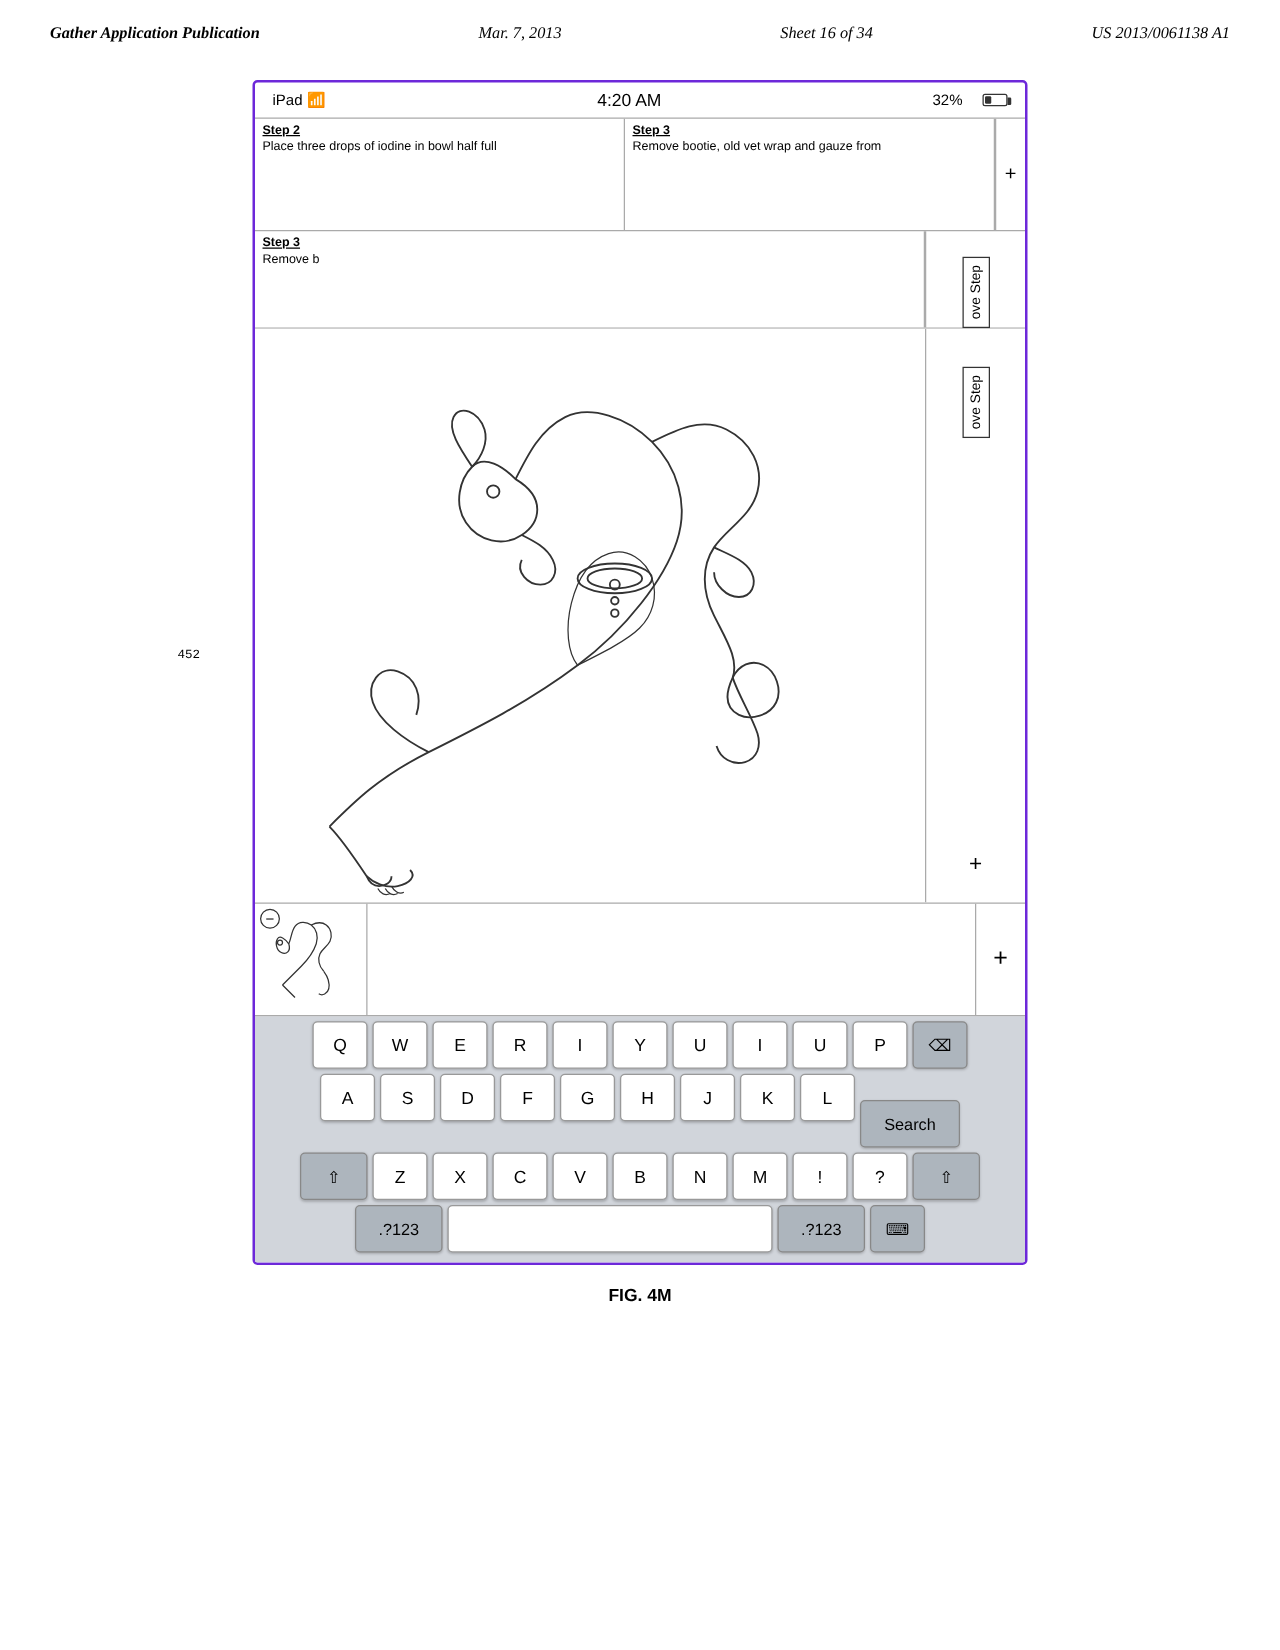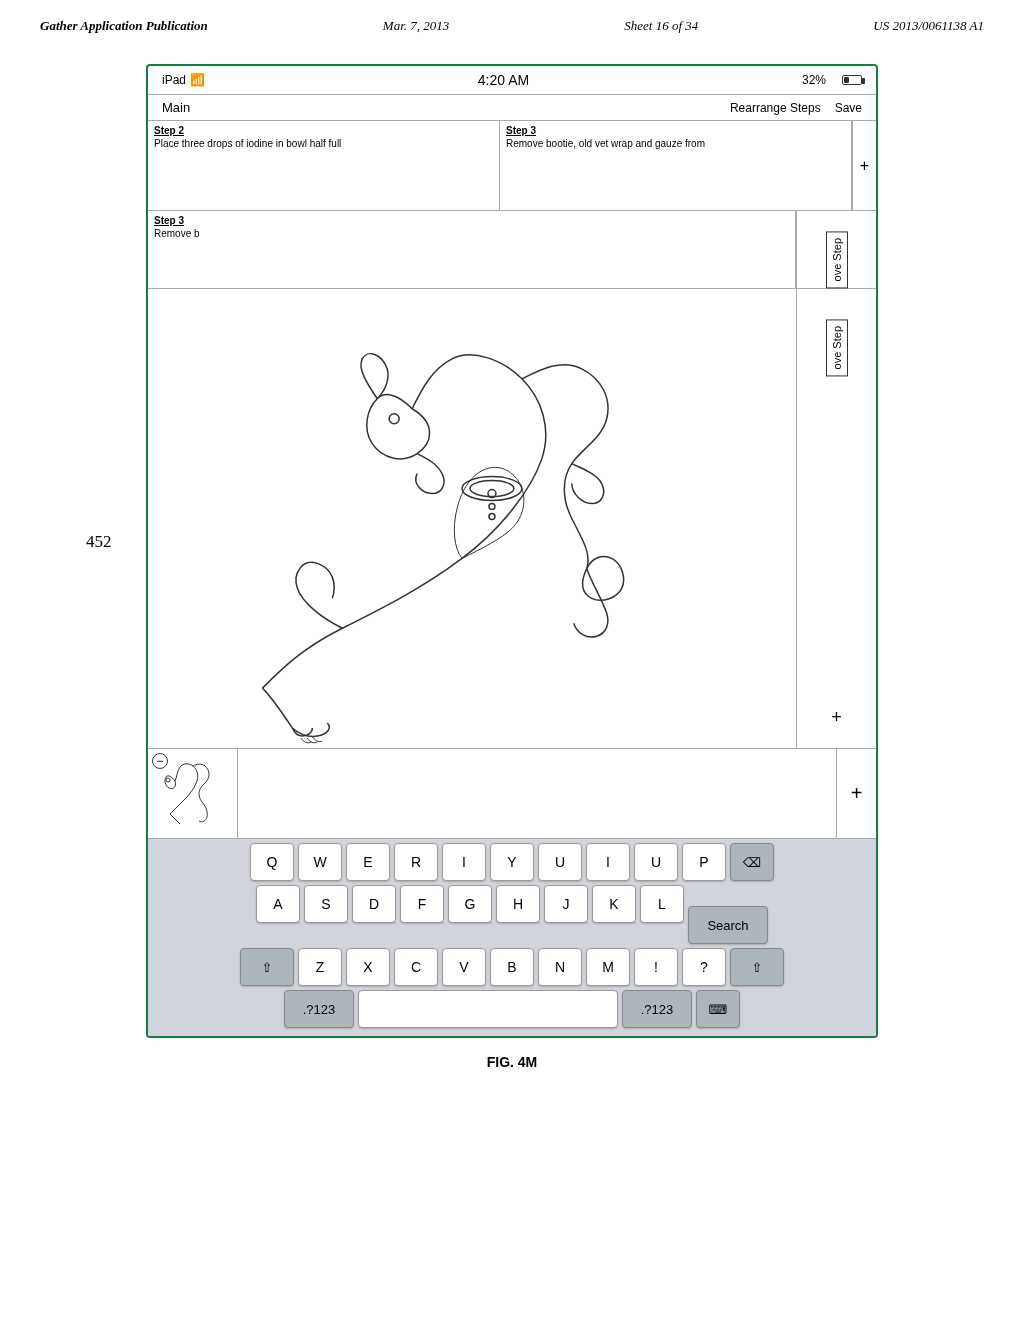--- a/index.html
+++ b/index.html
@@ -39,28 +39,28 @@
     .figure-wrapper {
       position: relative;
       display: flex;
       align-items: center;
     }
 
     .figure-label {
       position: absolute;
       left: -60px;
       top: 48%;
-      font-size: 17px;
-      font-family: Liberation Serif, serif;
+      font-size: 10px;
+      font-family: Liberation Mono, monospace;
     }
 
     
     .ipad-frame {
-      width: 732px;
-      border: 2px solid #15803d;
+      width: 620px;
+      border: 2px solid #6d28d9;
       background: #fff;
       border-radius: 4px;
       overflow: hidden;
       font-family: Arial, Helvetica, sans-serif;
     }
 
     
     .status-bar {
       display: flex;
       justify-content: space-between;
@@ -366,27 +366,20 @@
         </div>
         <div class="status-center">4:20 AM</div>
         <div class="status-right">
           <span>32%</span>
           <div class="battery-icon">
             <div class="battery-fill"></div>
           </div>
         </div>
       </div>
 
-      <div class="nav-bar">
-        <span>Main</span>
-        <div class="nav-right">
-          <span>Rearrange Steps</span>
-          <span>Save</span>
-        </div>
-      </div>
 
       <div class="steps-row">
         <div class="step-cell">
           <div class="step-label">Step 2</div>
           <div>Place three drops of iodine in bowl half full</div>
         </div>
         <div class="step-cell">
           <div class="step-label">Step 3</div>
           <div>Remove bootie, old vet wrap and gauze from</div>
         </div>

